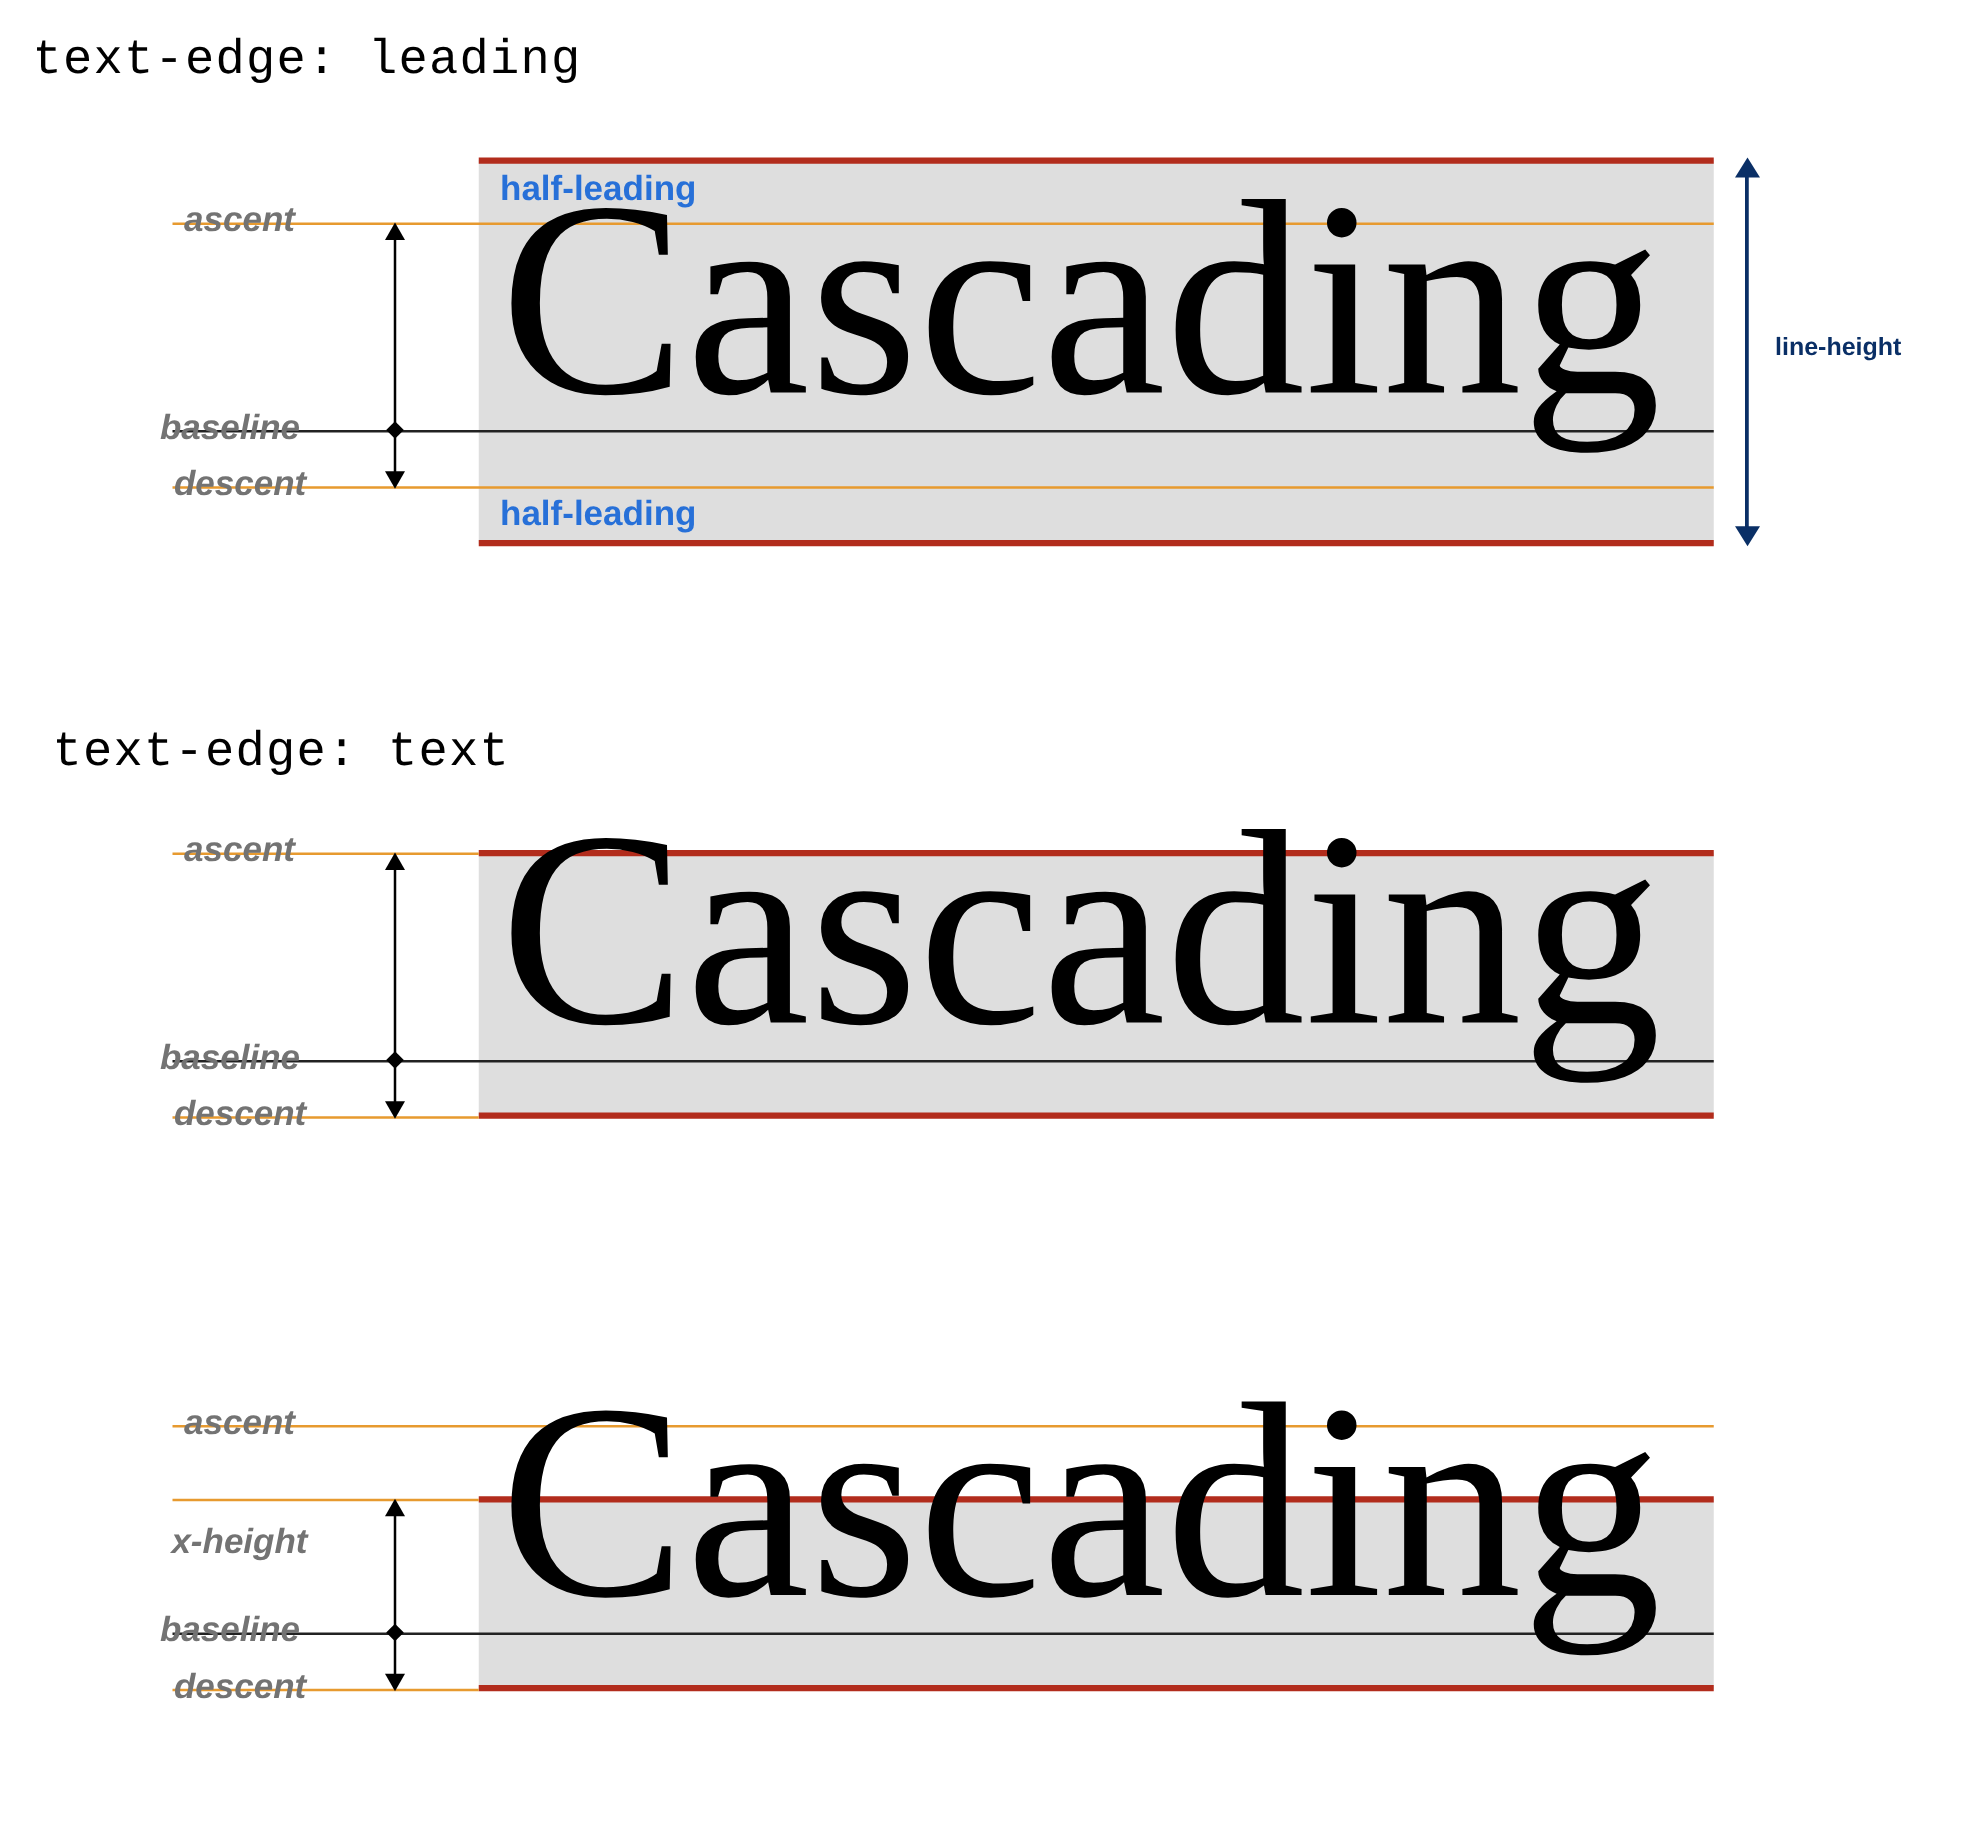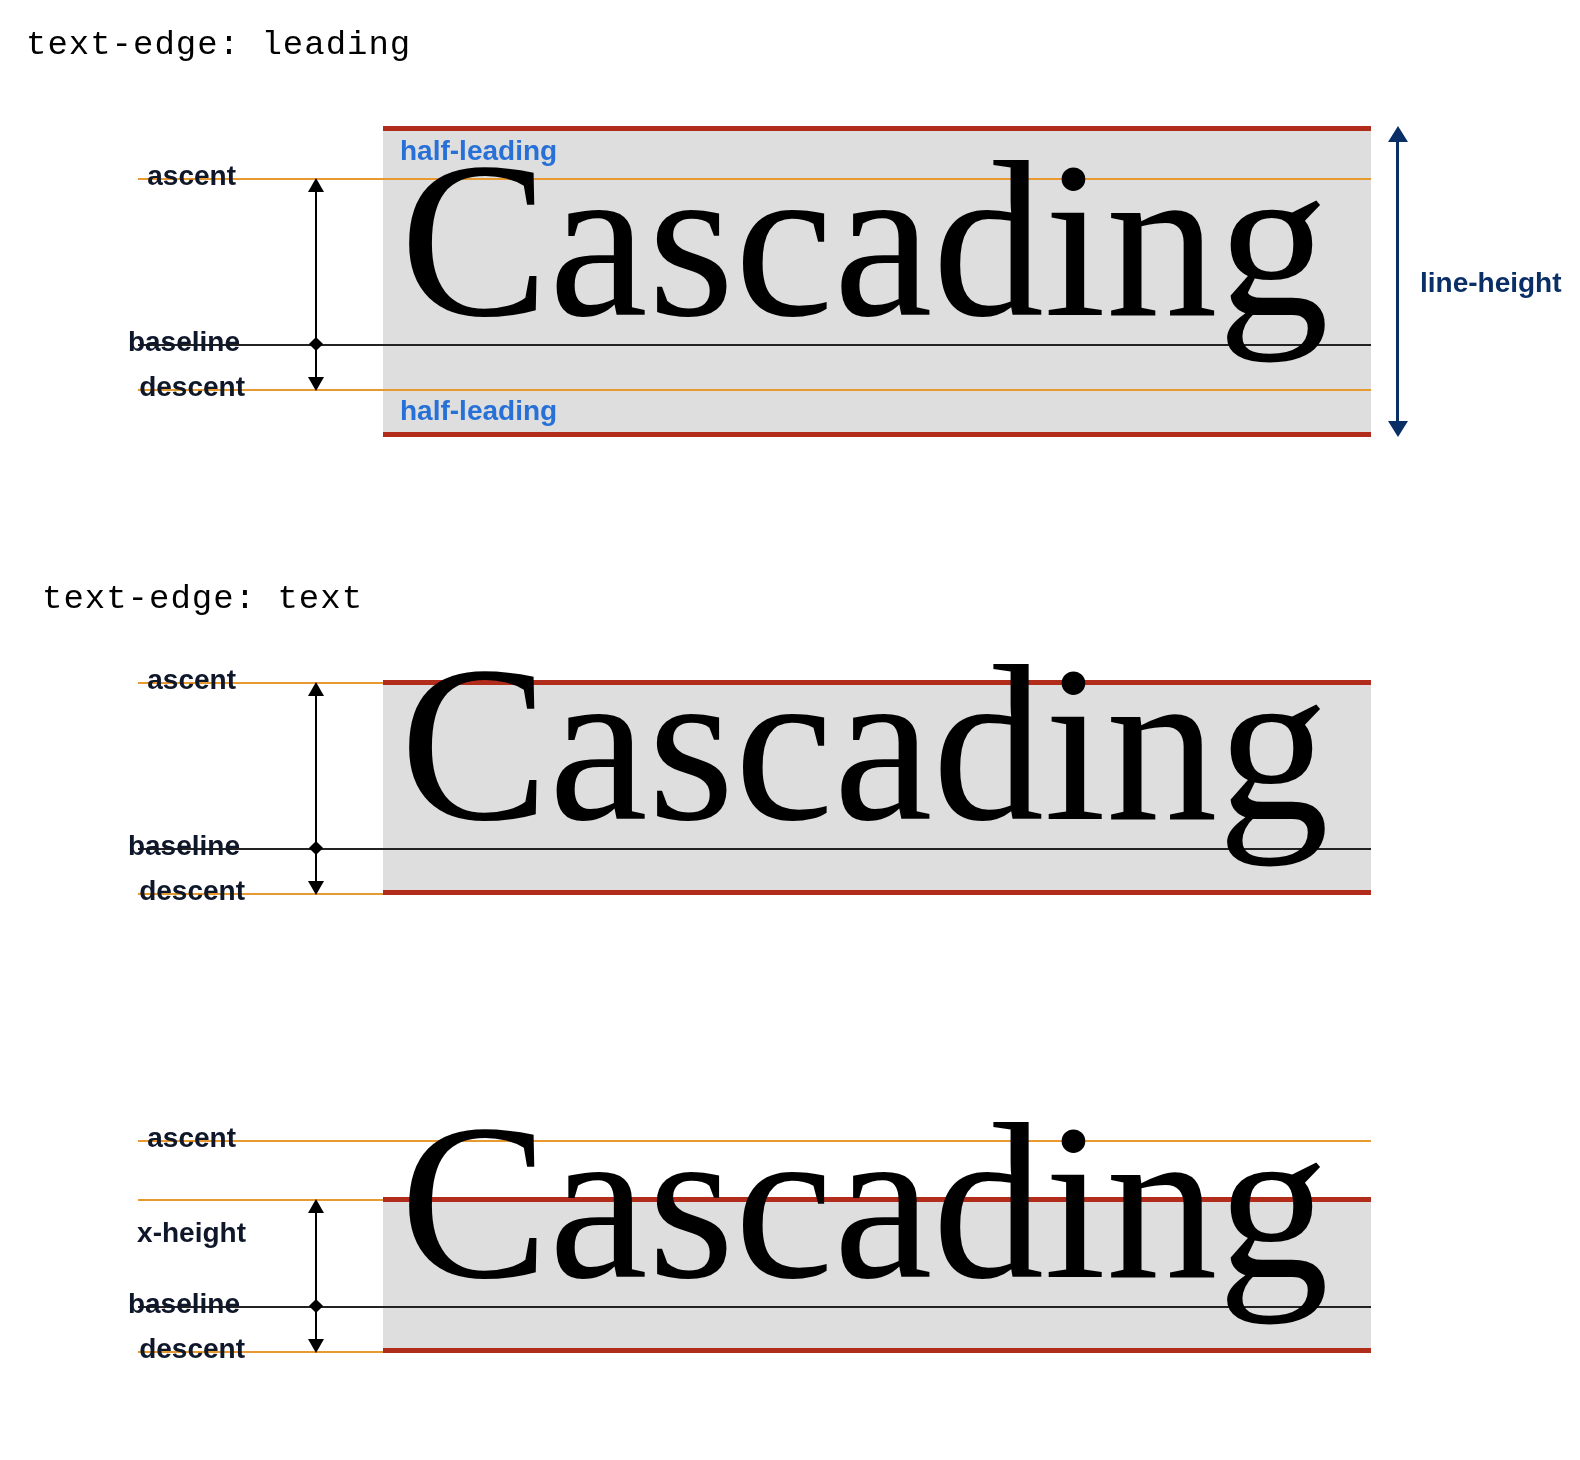--- a/index.html
+++ b/index.html
@@ -9,21 +9,21 @@
     font-family: "Helvetica Neue", Helvetica, Arial, sans-serif;
   }
   .page {
     width: 1580px;
     height: 1460px;
     position: relative;
   }
   .title {
     position: absolute;
     font-family: "Courier New", Courier, monospace;
-    font-size: 34px;
+    font-size: 39px;
     color: #000;
     letter-spacing: 1px;
   }
   .gray-box {
     position: absolute;
     background: #dedede;
   }
   .red-line {
     position: absolute;
     background: #b22c1c;
@@ -36,32 +36,33 @@
   }
   .black-line {
     position: absolute;
     background: #222;
     height: 2px;
   }
   .label {
     position: absolute;
     font-size: 28px;
     font-weight: 700;
-    color: #0f172a;
+    color: #737373;
     text-align: right;
+    font-style: italic;
   }
   .label-blue {
     position: absolute;
     font-size: 28px;
     font-weight: 700;
     color: #2770d8;
   }
   .label-navy {
     position: absolute;
-    font-size: 28px;
+    font-size: 20px;
     font-weight: 700;
     color: #0a2f66;
   }
   .sample {
     position: absolute;
     font-family: Liberation Serif, serif;
     color: #000;
     white-space: nowrap;
   }
   .arrow-v {

